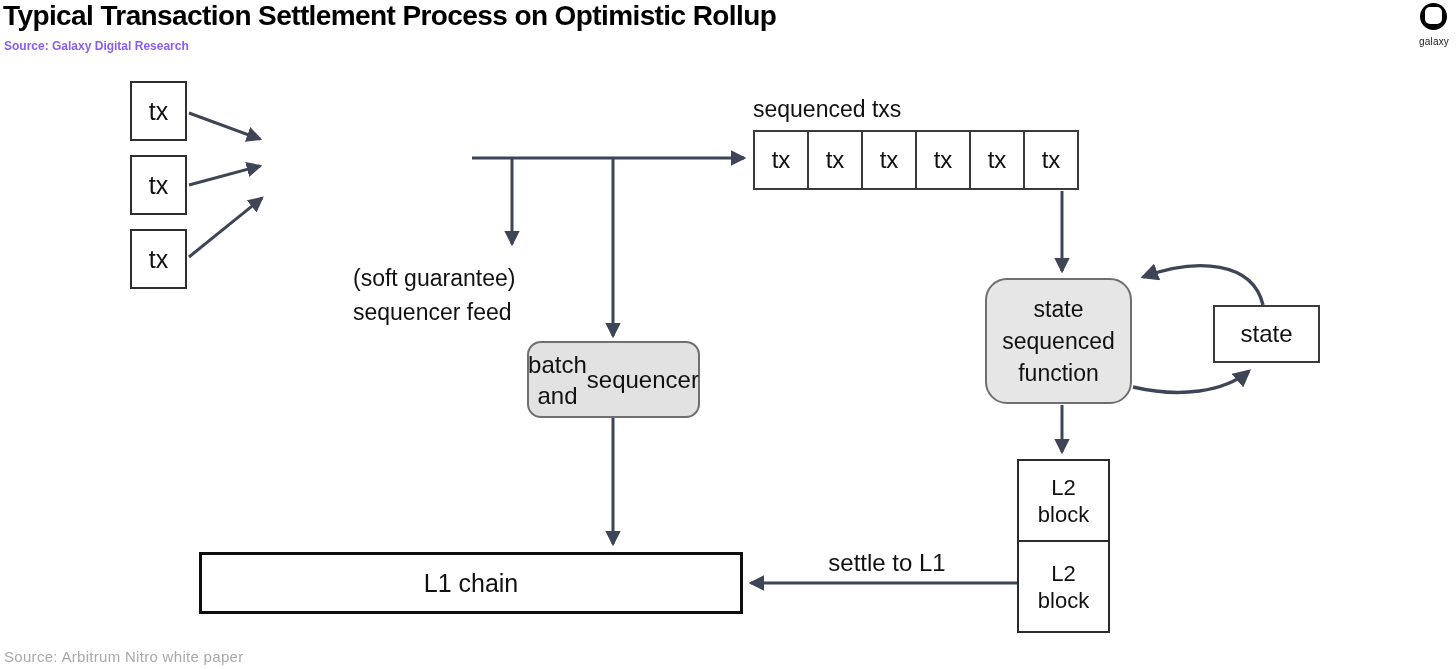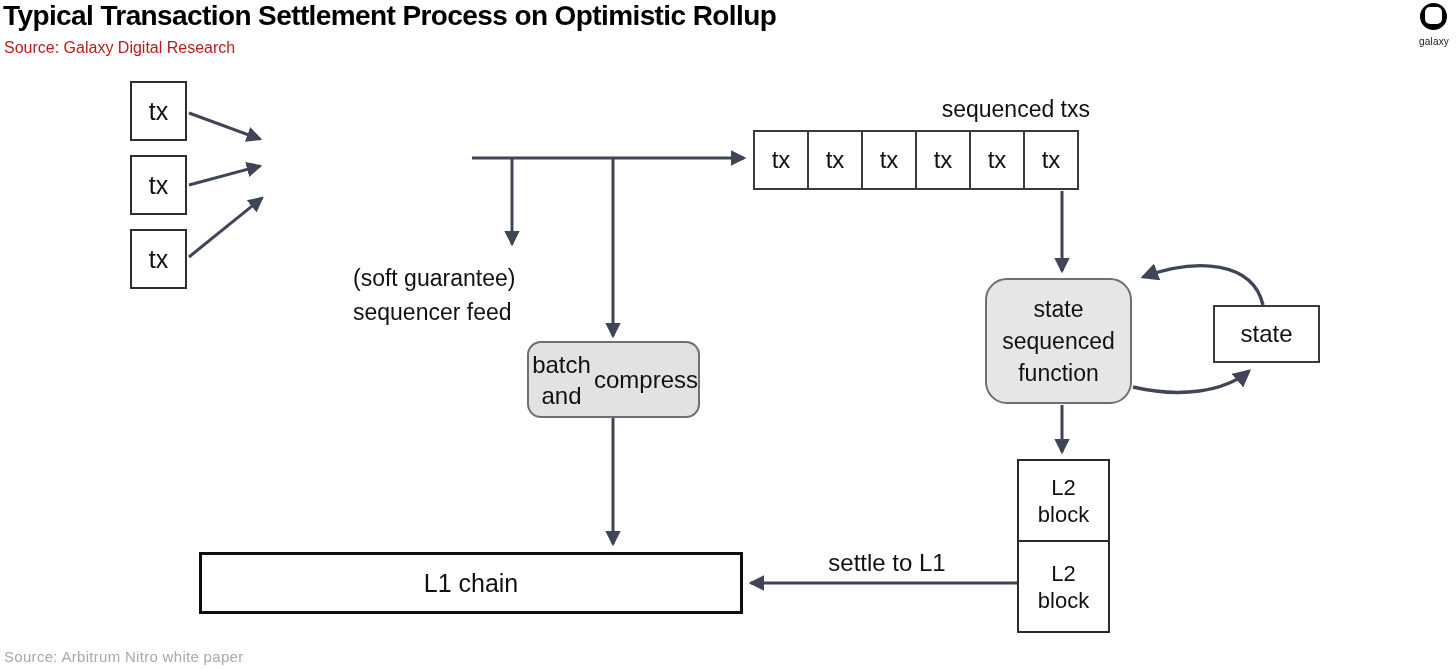--- a/index.html
+++ b/index.html
@@ -19,23 +19,24 @@
     left: 3px; top: 0px;
     font-size: 28px;
     font-weight: 700;
     letter-spacing: -0.6px;
     color: #000000;
     white-space: nowrap;
   }
   .subtitle {
     position: absolute;
     left: 4px; top: 39px;
-    font-size: 16px;
-    color: #b91c1c;
-    white-space: nowrap;
+    font-size: 12px;
+    color: #8b5cf6;
+    white-space: nowrap;
+    font-weight: bold;
   }
   .footer-source {
     position: absolute;
     left: 4px; top: 648px;
     font-size: 15px;
     color: #a9a9a9;
     letter-spacing: 0.3px;
     white-space: nowrap;
   }
 
@@ -97,21 +98,21 @@
     background: #e2e2e2;
     border: 2px solid #6f6f6f;
     border-radius: 12px;
     font-size: 24px;
   }
 
   .seqrow-label {
     position: absolute;
     left: 753px; top: 96px;
     width: 337px;
-    text-align: right;
+    text-align: left;
     font-size: 23px;
     color: #111111;
   }
   .seqrow {
     position: absolute;
     left: 753px; top: 130px;
     display: flex;
   }
   .seqcell {
     width: 56px; height: 60px;
@@ -250,21 +251,21 @@
     <div class="seqcell">tx</div>
   </div>
 
   <div class="feed-label">
     <div>(soft guarantee)</div>
     <div>sequencer feed</div>
   </div>
 
   <div class="node batch">
     <div>batch and</div>
-    <div>compress</div>
+    <div>sequencer</div>
   </div>
 
   <div class="node stf">
     <div>state</div>
     <div>sequenced</div>
     <div>function</div>
   </div>
 
   <div class="node statebox">
     <span>state</span>

